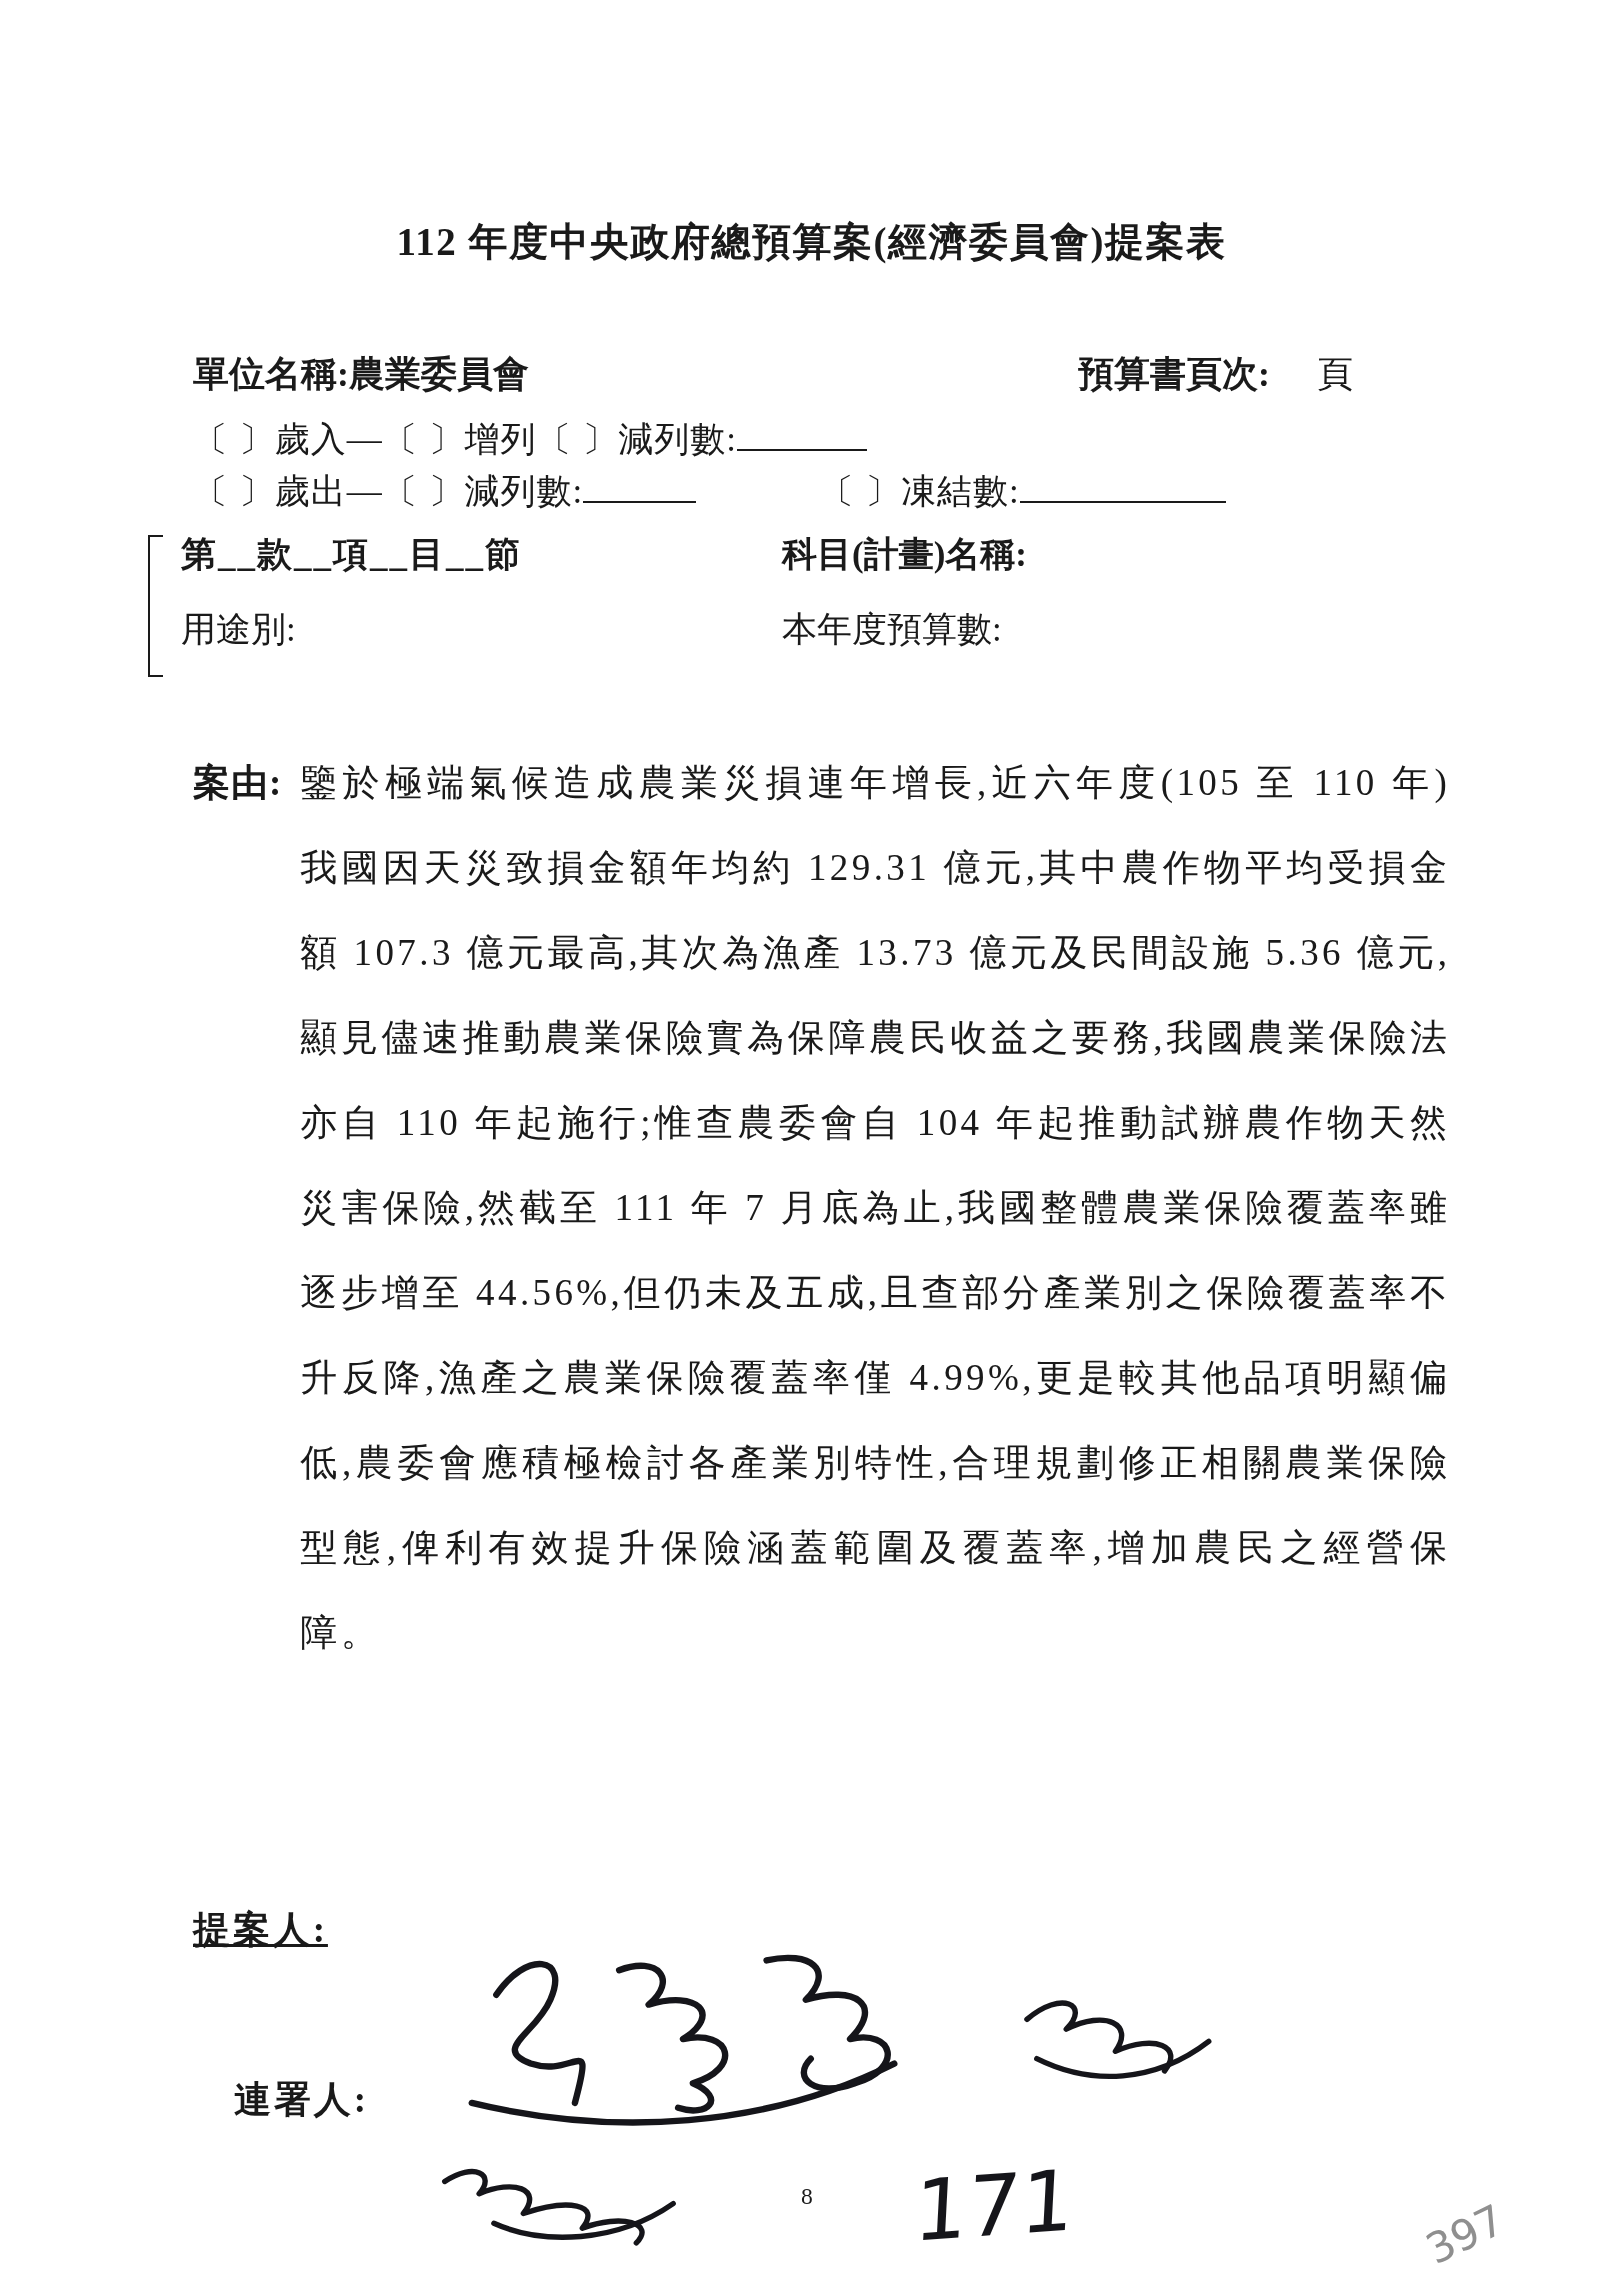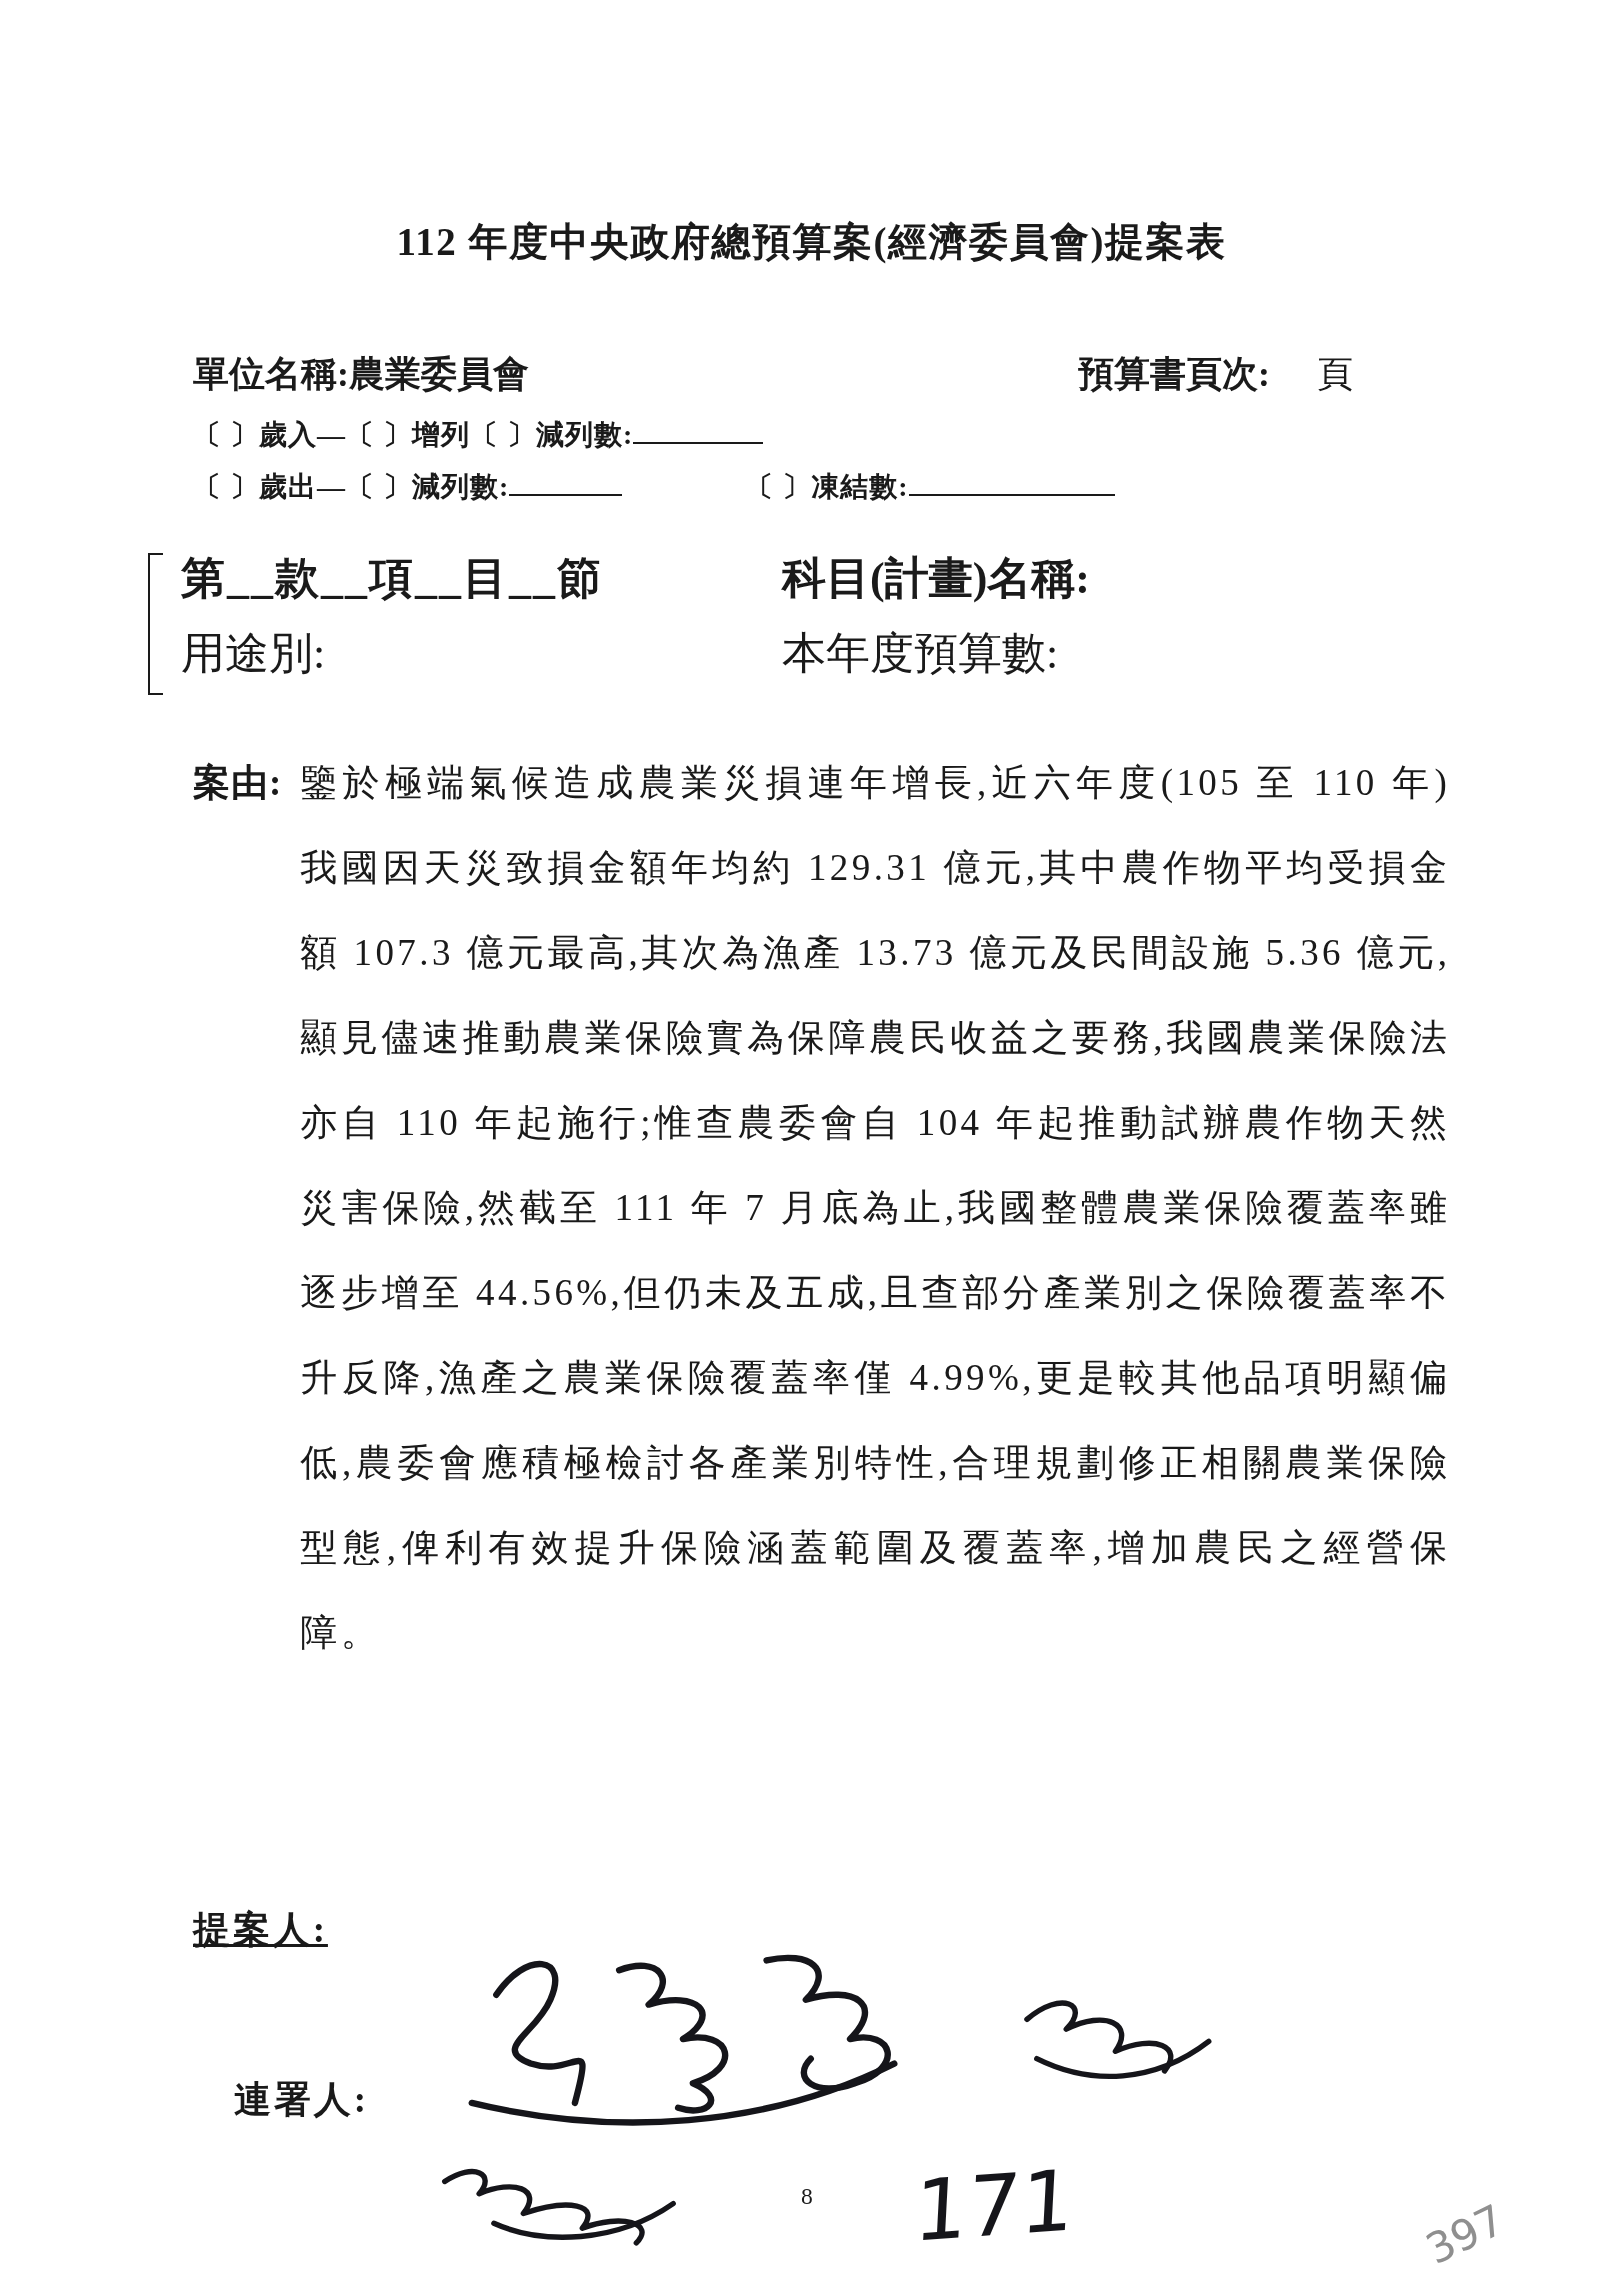--- a/index.html
+++ b/index.html
@@ -16,30 +16,30 @@
     position:absolute; top:215px; left:0; width:100%;
     text-align:center; font-size:39px; font-weight:700; letter-spacing:1.5px;
   }
   .unit-row {
     position:absolute; top:318px; left:193px; width:1160px;
     font-size:36px; font-weight:700; display:flex; align-items:baseline;
   }
   .unit-right { margin-left:auto; display:flex; align-items:flex-start;margin-top:32px; }
   .budget-page-value { font-weight:400; margin-left:47px; }
 
-  .adjust { position:absolute; left:193px; font-size:28px; font-weight:700; letter-spacing:1px; white-space:nowrap; }
+  .adjust { position:absolute; left:193px; font-size:35px; font-weight:400; letter-spacing:1px; white-space:nowrap; }
   .adjust.row1 { top:414px; }
   .adjust.row2 { top:466px; }
   .blank { display:inline-block; height:1em; border-bottom:2px solid #1a1a1a; vertical-align:baseline; }
   .blank-a { width:130px; }
   .blank-b { width:113px; }
   .blank-c { width:206px; }
   .gap { display:inline-block; width:123px; }
 
-  .section { position:absolute; top:549px; left:148px; width:1322px; height:152px; font-size:44px; }
+  .section { position:absolute; top:531px; left:148px; width:1322px; height:152px; font-size:35px; }
   .section-bracket {
     position:absolute; left:0; top:3.9px; width:12.8px; height:138px;
     border-left:2.5px solid #1a1a1a; border-top:2.5px solid #1a1a1a; border-bottom:2.5px solid #1a1a1a;
   }
   .sec-line1-left  { position:absolute; left:33px;  top:0;     font-weight:700; letter-spacing:2px; }
   .sec-line1-right { position:absolute; left:634px; top:0;    font-weight:700; }
   .sec-line2-left  { position:absolute; left:33px;  top:75px; }
   .sec-line2-right { position:absolute; left:634px; top:75px; }
 
   .case { position:absolute; top:740px; left:193px; width:1288px; display:flex; align-items:flex-start; font-size:37px; }

